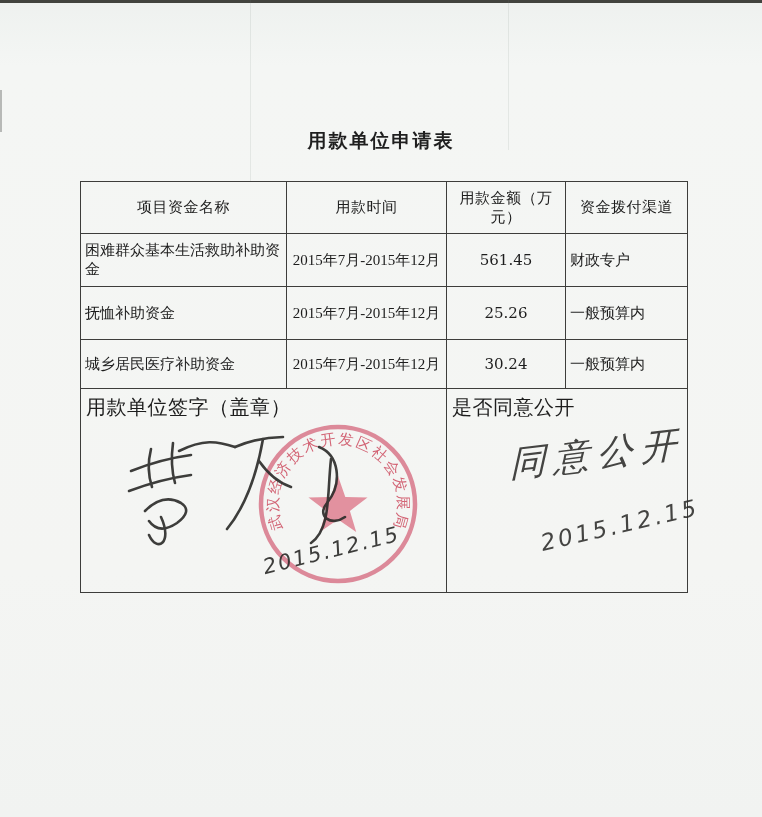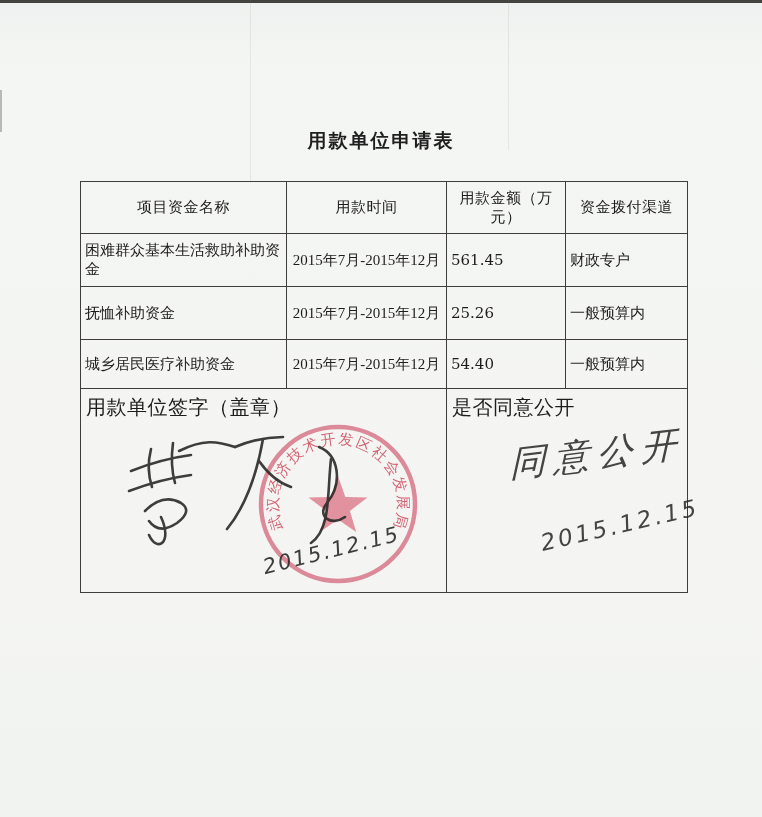--- a/index.html
+++ b/index.html
@@ -25,21 +25,21 @@
     border:1.4px solid #3d3d3b;font-weight:normal;overflow:visible;
     padding:0 4px;line-height:1.25;
   }
   tr.hdr{height:52px;}
   tr.r{height:53px;}
   tr.r3{height:49px;}
   tr.sig{height:204px;}
   th{text-align:center;vertical-align:middle;letter-spacing:.5px;}
   td.name{text-align:left;vertical-align:middle;}
   td.time{text-align:center;vertical-align:middle;}
-  td.amt{text-align:left;vertical-align:middle;padding-right:5px;font-family:"DejaVu Serif",serif;}
+  td.amt{text-align:center;vertical-align:middle;padding-right:5px;font-family:"DejaVu Serif",serif;}
   td.chan{text-align:left;vertical-align:middle;}
   td.sigcell{position:relative;vertical-align:top;padding:0;}
   .cell-label{position:absolute;left:5px;top:6px;font-size:20px;letter-spacing:.5px;color:#1d1d1d;white-space:nowrap;}
   
   .stamp{position:absolute;left:172px;top:30px;width:170px;height:170px;z-index:1;}
   .stamp svg{position:absolute;left:0;top:0;}
   .stamp-date{
     position:absolute;left:8px;top:116px;width:160px;z-index:3;
     font-family:"DejaVu Sans",sans-serif;font-style:italic;font-size:21px;
     color:#2a2a28;letter-spacing:2px;transform:rotate(-14deg);opacity:.9;white-space:nowrap;
@@ -93,21 +93,21 @@
       </tr>
       <tr class="r">
         <td class="name">抚恤补助资金</td>
         <td class="time">2015年7月-2015年12月</td>
         <td class="amt">25.26</td>
         <td class="chan">一般预算内</td>
       </tr>
       <tr class="r r3">
         <td class="name">城乡居民医疗补助资金</td>
         <td class="time">2015年7月-2015年12月</td>
-        <td class="amt">54.40</td>
+        <td class="amt">30.24</td>
         <td class="chan">一般预算内</td>
       </tr>
       <tr class="sig">
         <td class="sigcell" colspan="2">
           <div class="cell-label">用款单位签字（盖章）</div>
 
           <svg class="signature" width="250" height="145" viewBox="0 0 250 145">
             <g fill="none" stroke="#2a2a28" stroke-width="2.6" stroke-linecap="round" stroke-linejoin="round" opacity="0.9">
               <path d="M 32 28 q -5 20 1 38"></path>
               <path d="M 54 22 q -3 22 2 40"></path>

